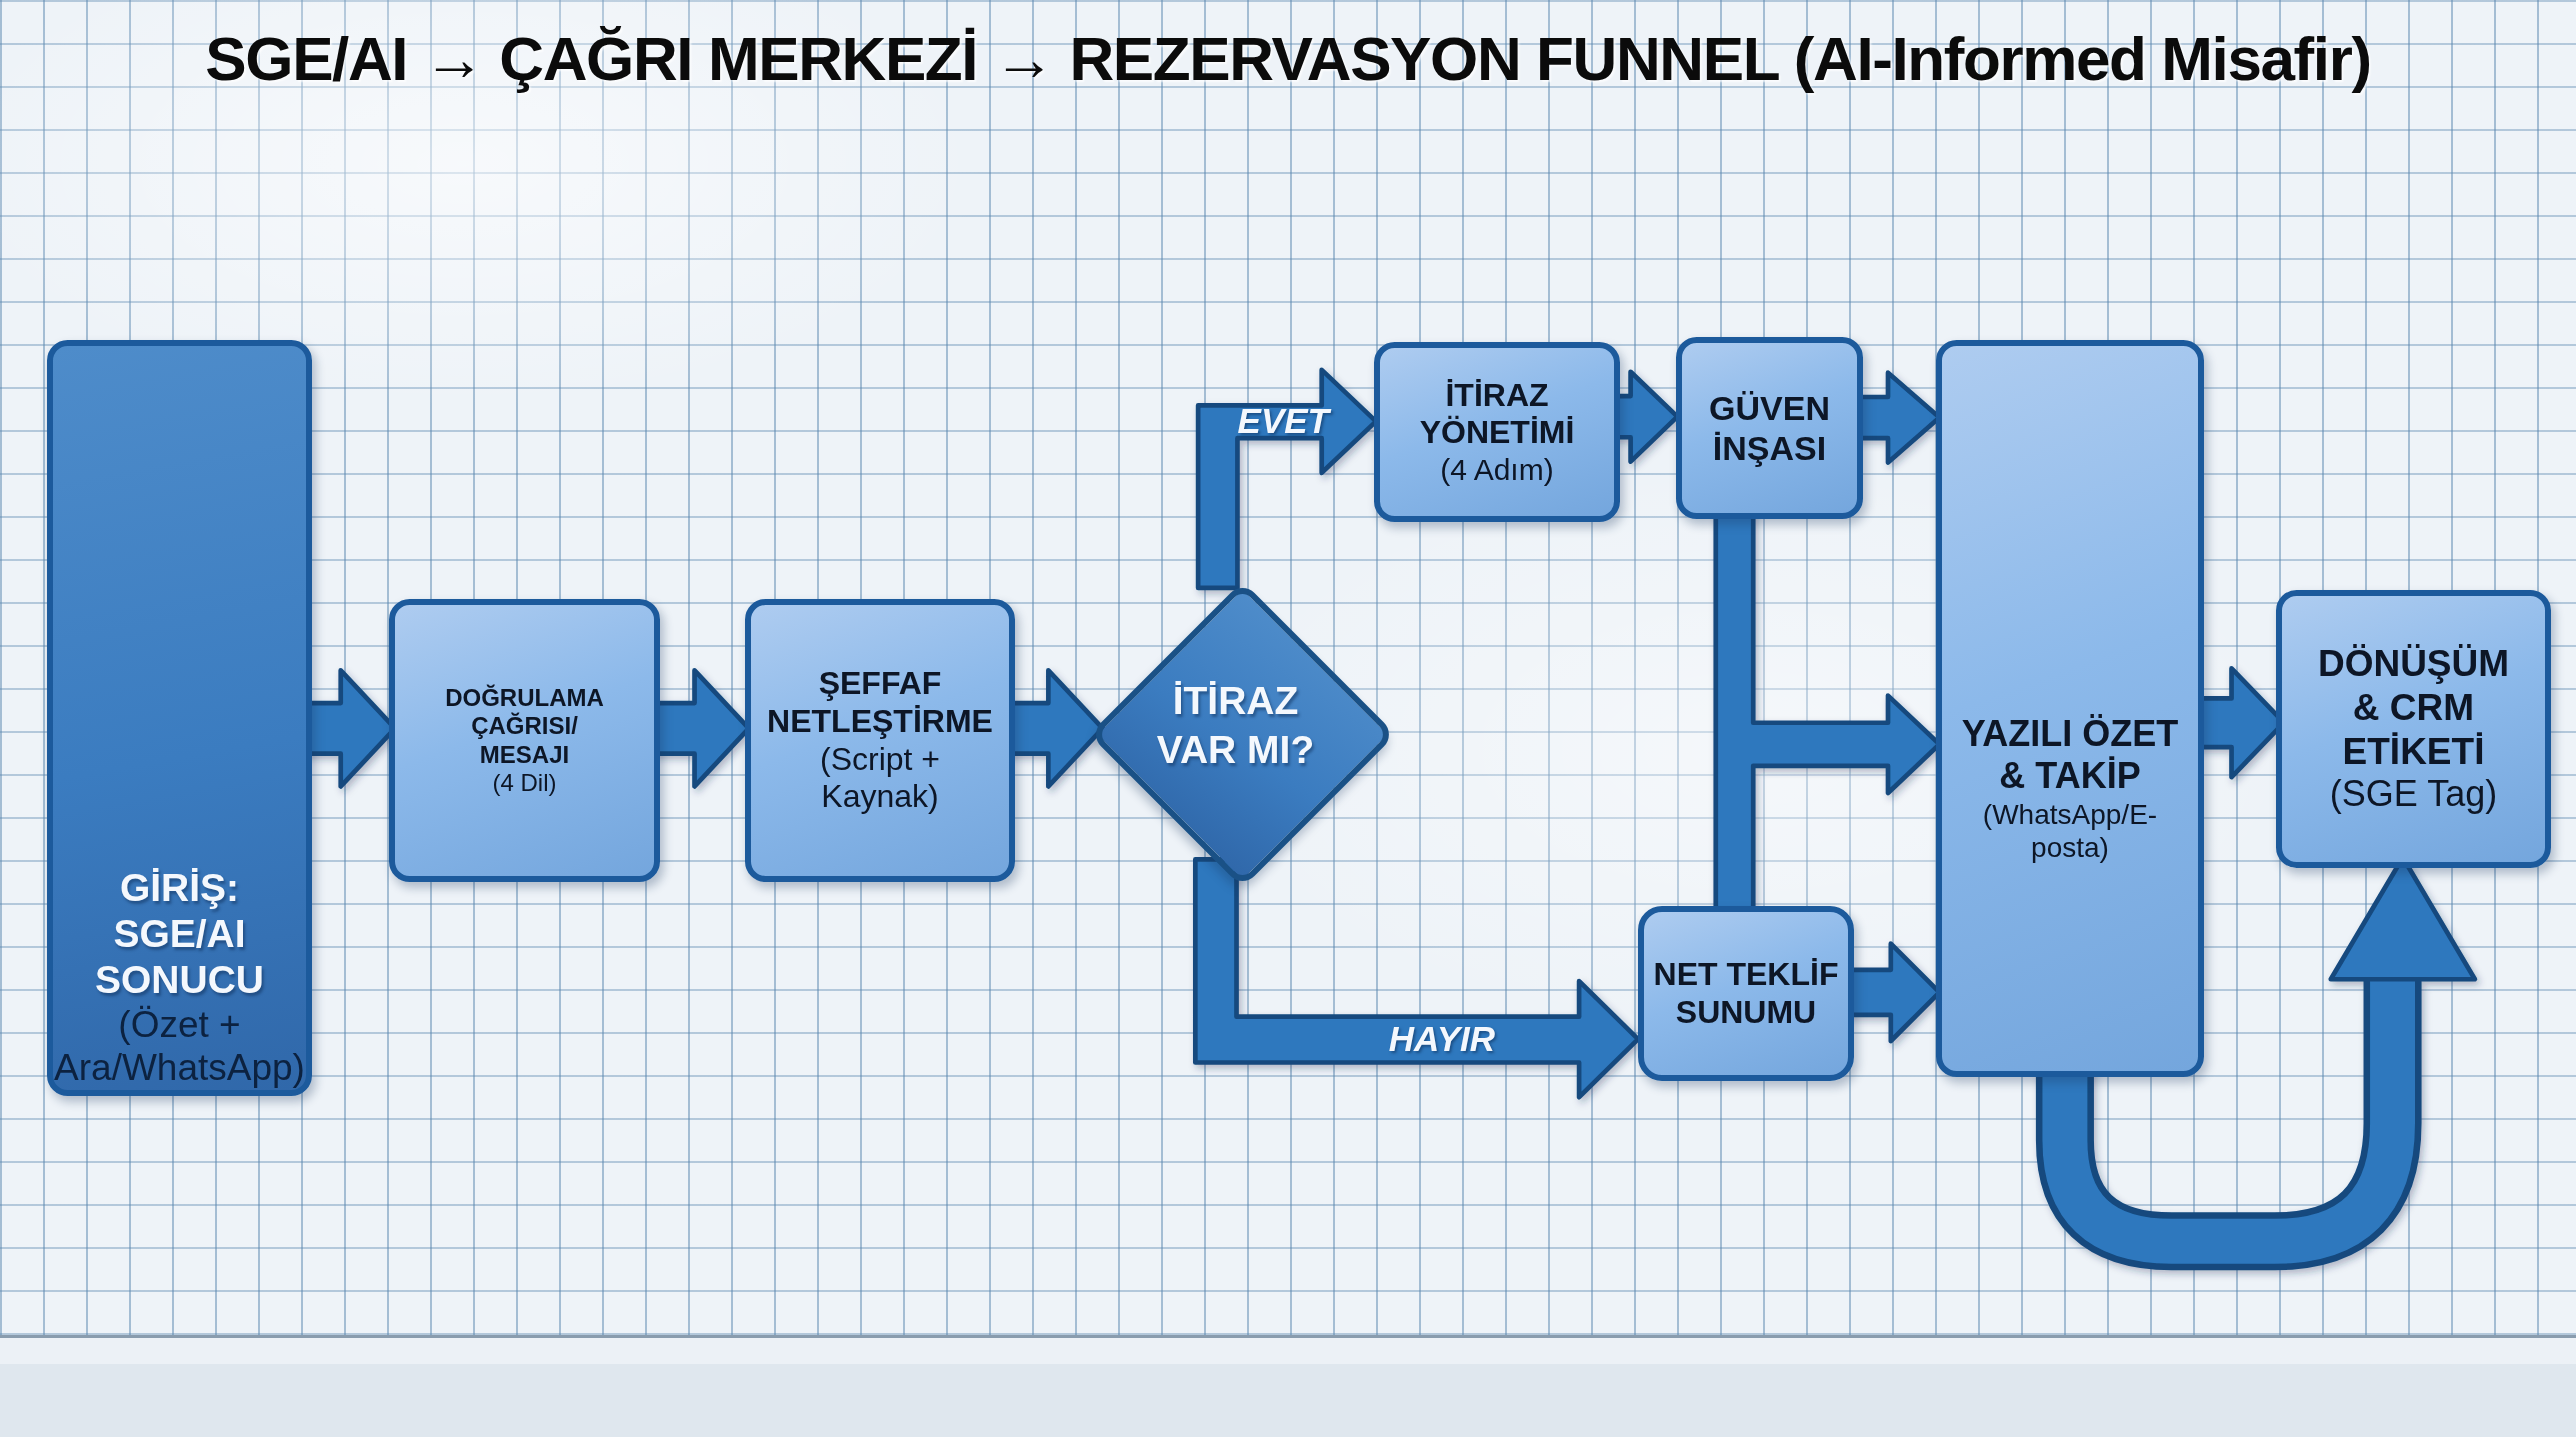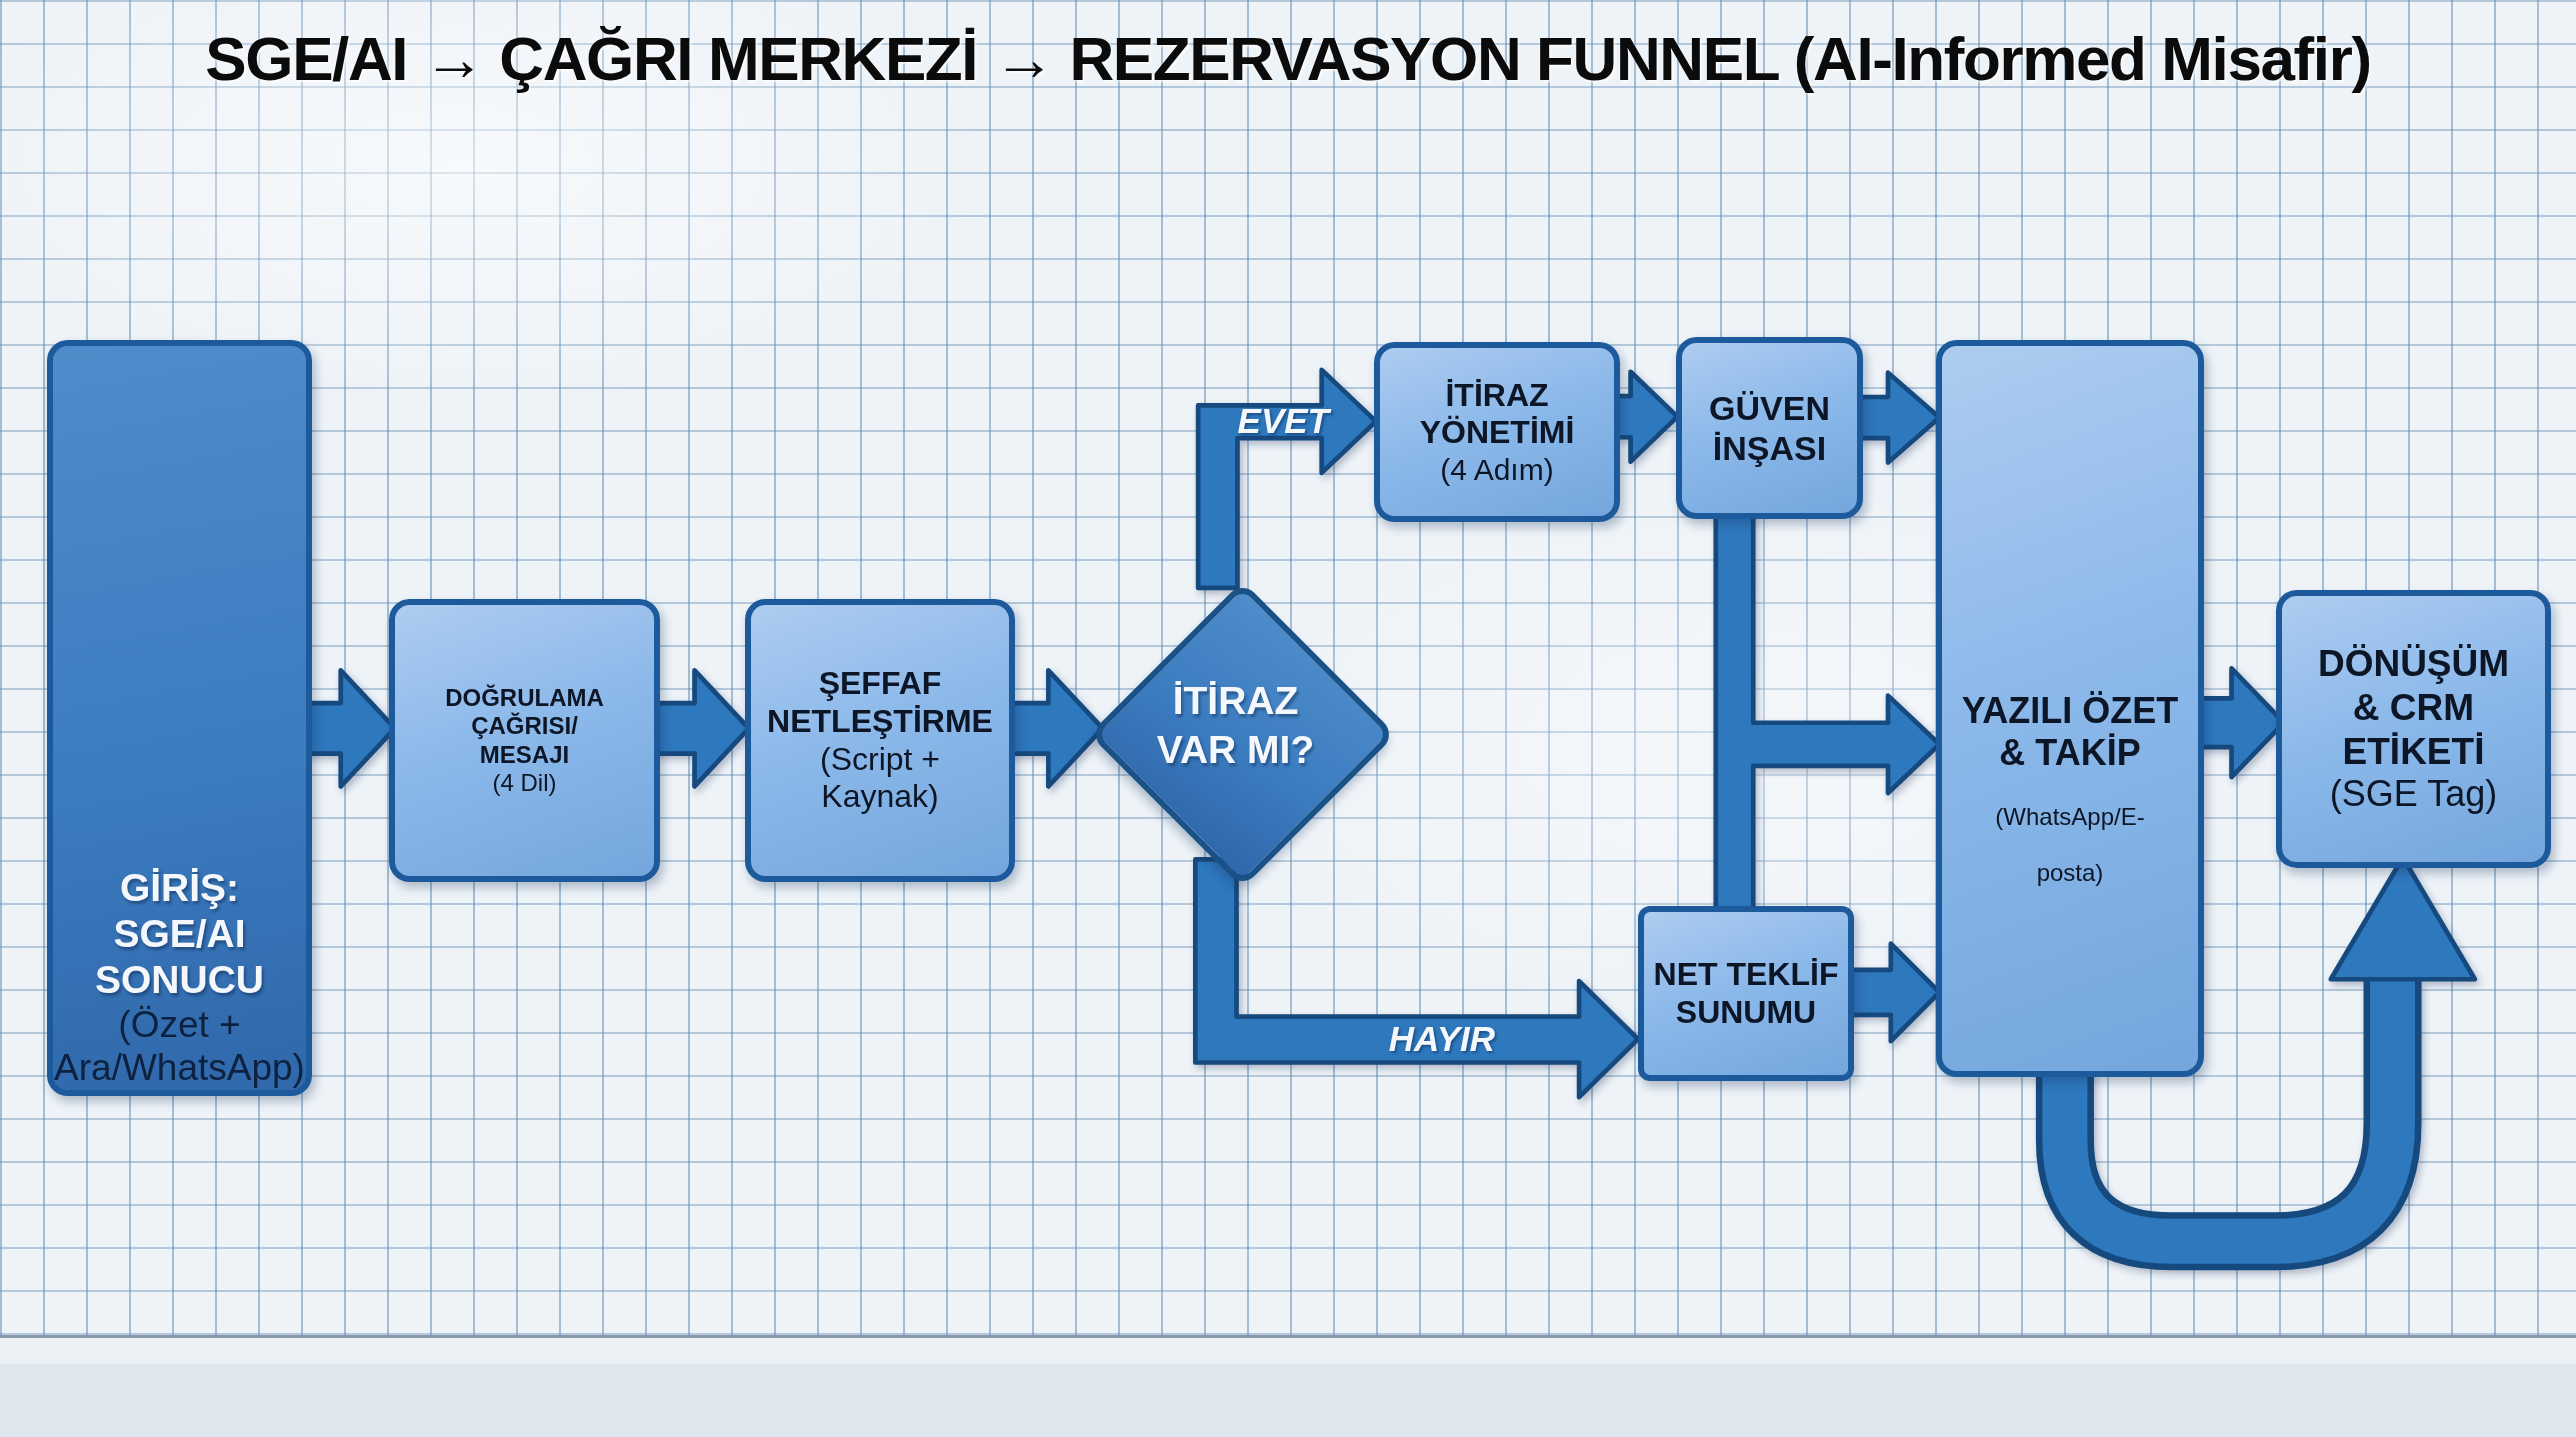--- a/index.html
+++ b/index.html
@@ -37,24 +37,24 @@
 
   #n-giris{left:47px;top:340px;width:253px;height:744px;font-size:39px;}
   #n-giris .b{color:#f4f8fd;text-shadow:1.9px 2.8px 2.8px rgba(10,40,80,.45);}
   #n-giris .s{color:#0c2240;font-size:37px;}
 
   #n-dogrulama{left:389px;top:599px;width:259px;height:271px;font-size:24px;}
   #n-seffaf{left:745px;top:599px;width:258px;height:271px;font-size:32px;text-align:right;}
   #n-itirazy{left:1374px;top:342px;width:234px;height:168px;font-size:32px;}
   #n-itirazy .s{font-size:30px;}
   #n-guven{left:1676px;top:337px;width:175px;height:170px;font-size:34px;}
-  #n-net{left:1638px;top:906px;width:204px;height:163px;font-size:32px;border-radius:12px;}
+  #n-net{left:1638px;top:906px;width:204px;height:163px;font-size:32px;border-radius:24px;}
   #n-yazili{left:1936px;top:340px;width:256px;height:725px;font-size:36px;}
   #n-yazili .inner{transform:translateY(80px);}
-  #n-yazili .s{font-size:24px;margin-top:28px;}
+  #n-yazili .s{font-size:28px;}
   #n-donusum{left:2276px;top:590px;width:263px;height:266px;font-size:37px;}
   #n-donusum .s{font-size:36px;}
   .inner{display:flex;flex-direction:column;align-items:center;}
 
   #n-diamond{
     position:absolute;z-index:2;left:1134px;top:626px;width:205px;height:205px;
     transform:rotate(45deg);border:6.6px solid #1a5186;border-radius:17px;
     background:linear-gradient(170deg,#4e8cca 0%,#3b7cc0 55%,#3068aa 100%);
     box-shadow:3.7px 5.6px 9.4px rgba(20,50,90,.28);
   }

